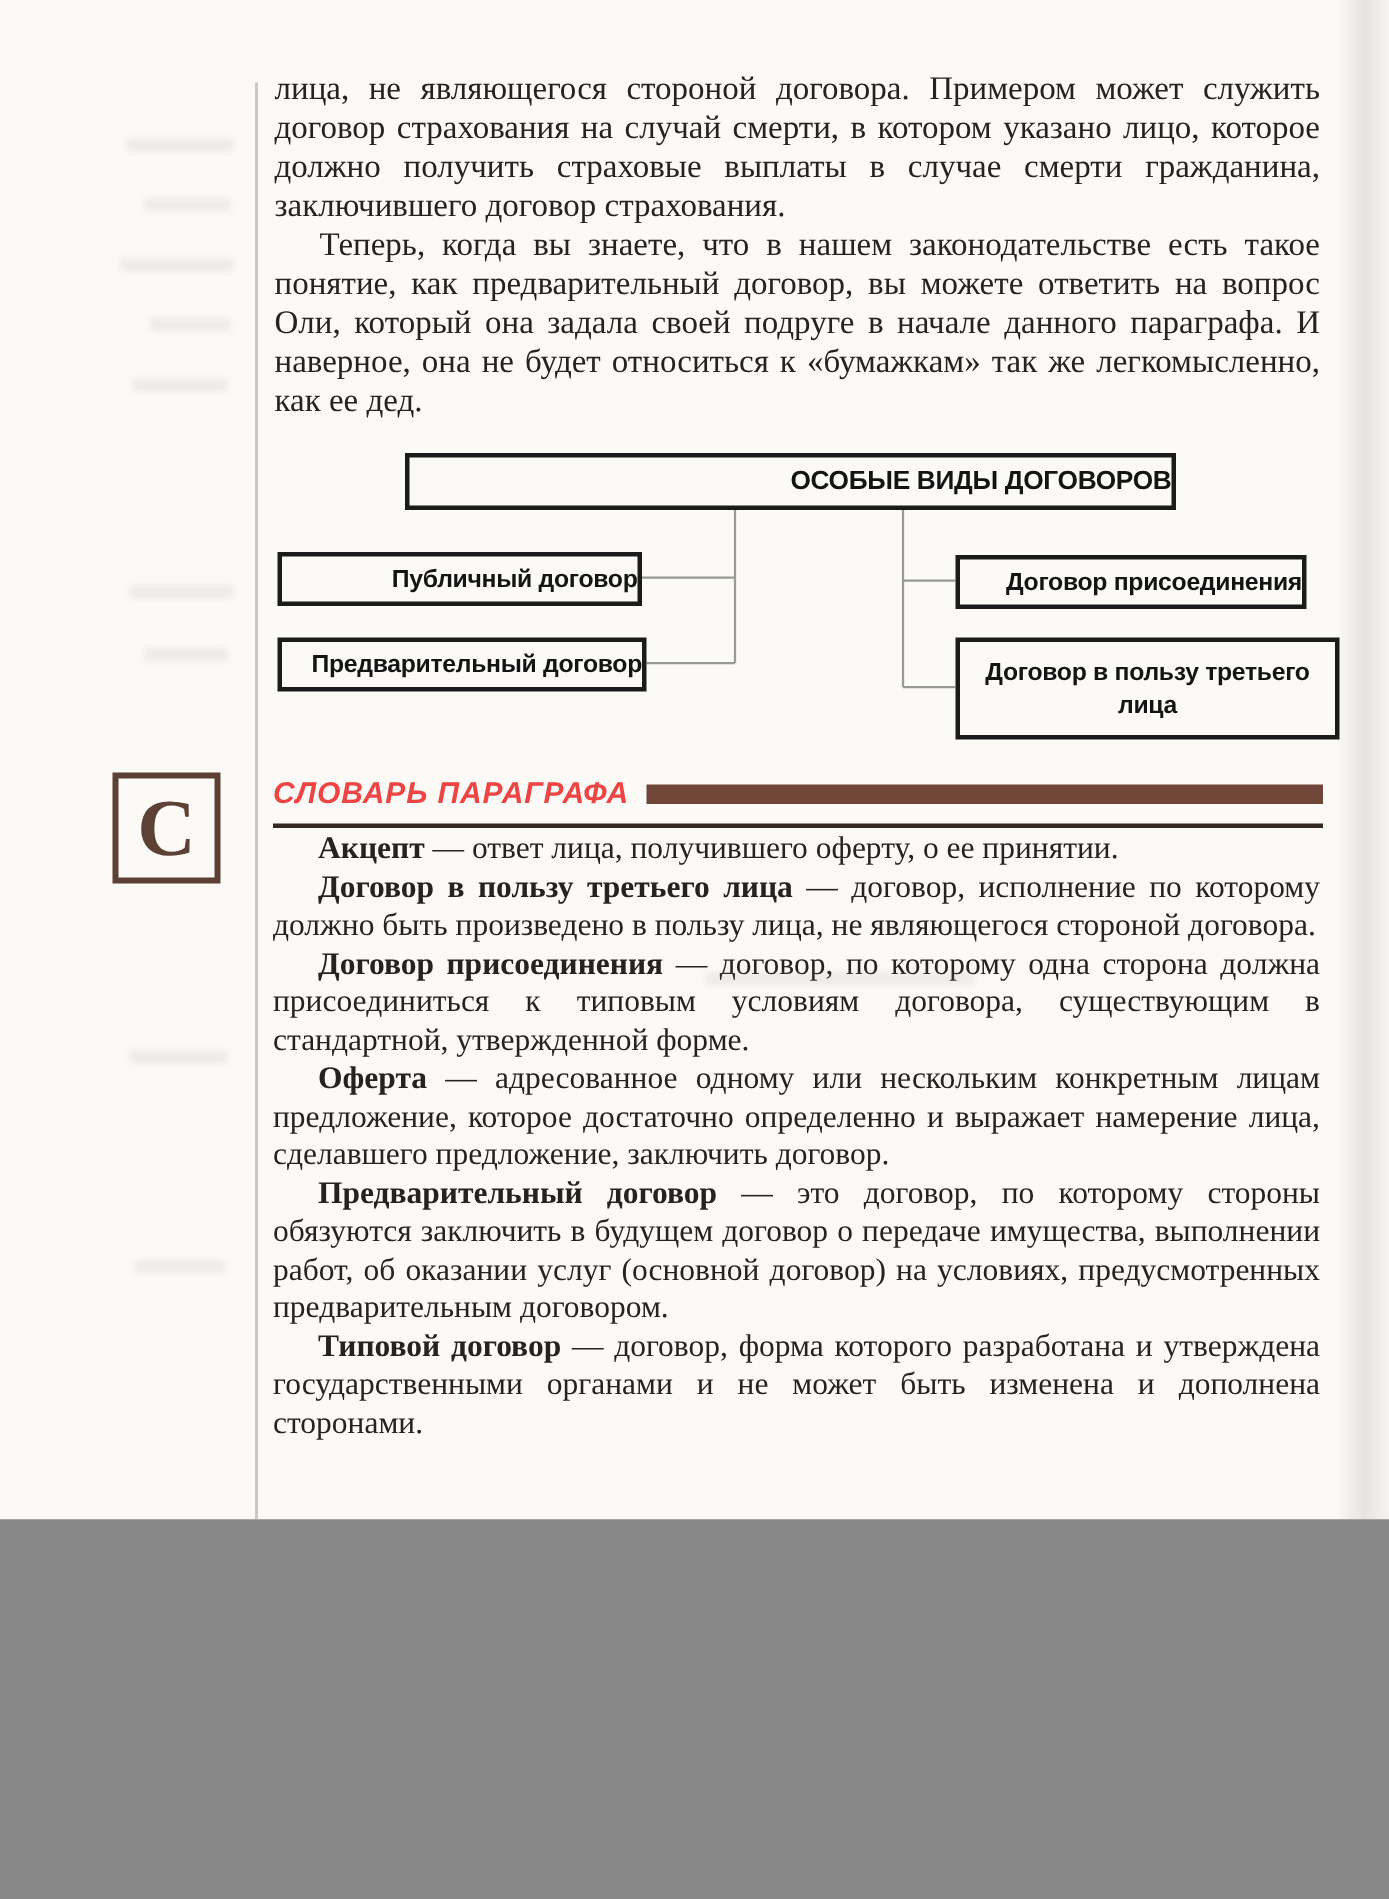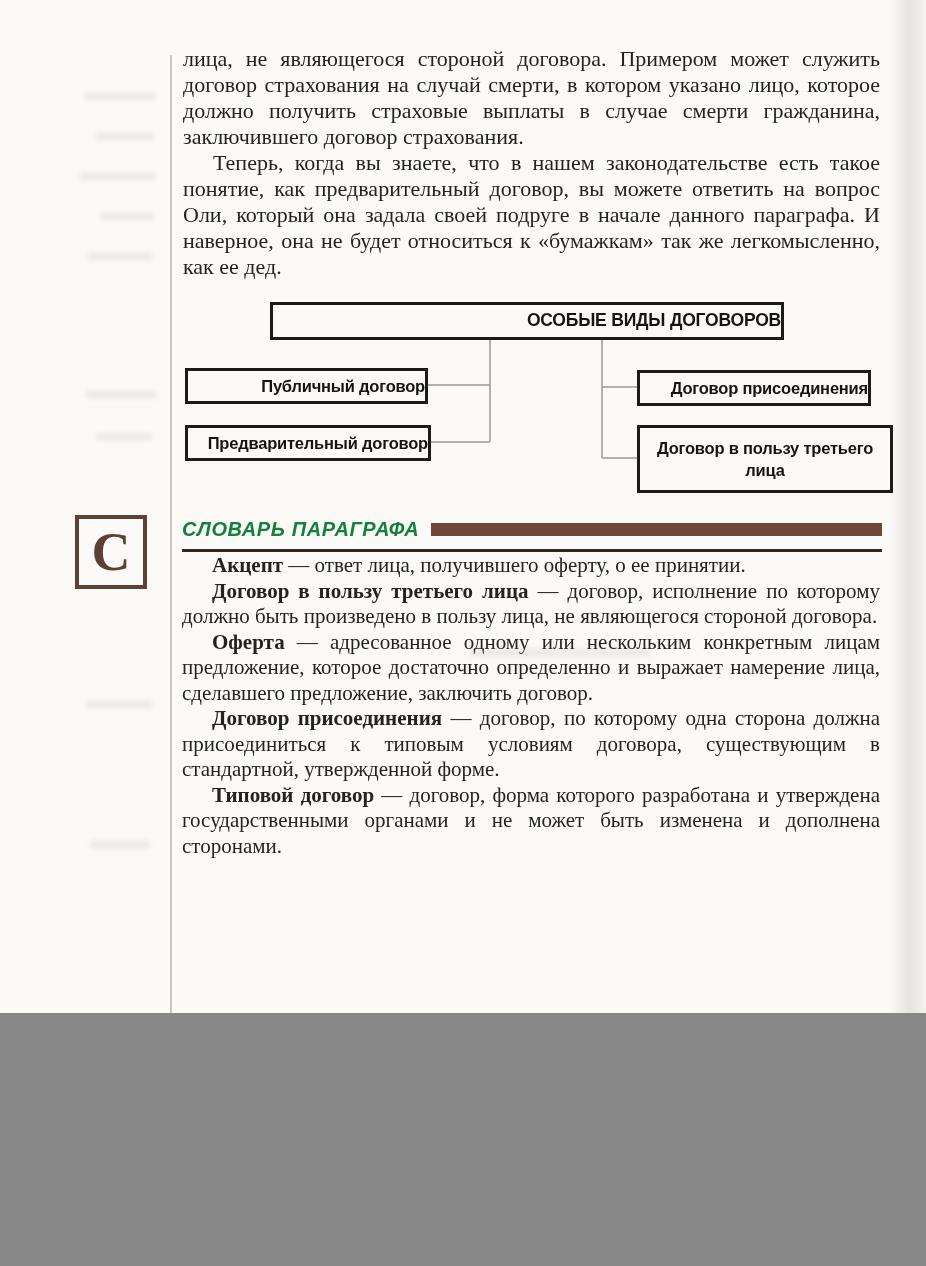--- a/index.html
+++ b/index.html
@@ -34,21 +34,21 @@
   
   .glossary{position:absolute;left:0;top:513px;width:926px;height:600px;}
   .letter-box{
     position:absolute;left:75px;top:2px;width:64px;height:66px;border:4px solid #5c4134;
     display:flex;align-items:center;justify-content:center;background:#fbfaf7;
   }
   .letter-box span{font-family:"Liberation Serif", serif;font-weight:bold;font-size:54px;color:#5c4134;line-height:1;}
   .glossary-header{position:absolute;left:182px;top:5px;width:700px;display:flex;align-items:center;}
   .gh-text{
     font-family:"Liberation Sans", sans-serif;font-weight:bold;font-style:italic;
-    font-size:20px;letter-spacing:.6px;color:#15803d;white-space:nowrap;
+    font-size:20px;letter-spacing:.6px;color:#ef4444;white-space:nowrap;
   }
   .gh-bar{flex:1;height:13px;background:#6f4637;margin-left:12px;}
   .gh-underline{position:absolute;left:0;top:31px;width:700px;height:2.5px;background:#352820;}
   .entries{position:absolute;left:182px;top:40px;width:698px;font-size:21px;line-height:25.5px;text-align:justify;}
   .entries p{margin:0;text-indent:30px;}
   .entries b{font-weight:bold;}
   
   .footer-rule{position:absolute;left:58px;top:1112px;width:862px;height:3px;background:#2e2621;}
   .page-number{position:absolute;left:72px;top:1126px;font-family:"Liberation Sans", sans-serif;
     font-size:34px;color:#47413b;letter-spacing:1px;}
@@ -112,22 +112,23 @@
       <span>С</span>
     </div>
     <div class="glossary-header">
       <span class="gh-text">СЛОВАРЬ ПАРАГРАФА</span>
       <span class="gh-bar"></span>
       <span class="gh-underline"></span>
     </div>
     <div class="entries">
       <p><b>Акцепт</b> <span>— ответ лица, получившего оферту, о ее принятии.</span></p>
       <p><b>Договор в пользу третьего лица</b> <span>— договор, исполнение по которому должно быть произведено в пользу лица, не являющегося стороной договора.</span></p>
+      <p><b>Договор присоединения</b> <span>— договор, по которому одна сторона должна присоединиться к типовым условиям договора, существующим в стандартной, утвержденной форме.</span></p>
       <p><b>Оферта</b> <span>— адресованное одному или нескольким конкретным лицам предложение, которое достаточно определенно и выражает намерение лица, сделавшего предложение, заключить договор.</span></p>
-      <p><b>Договор присоединения</b> <span>— договор, по которому одна сторона должна присоединиться к типовым условиям договора, существующим в стандартной, утвержденной форме.</span></p>
+      <p><b>Предварительный договор</b> <span>— это договор, по которому стороны обязуются заключить в будущем договор о передаче имущества, выполнении работ, об оказании услуг (основной договор) на условиях, предусмотренных предварительным договором.</span></p>
       <p><b>Типовой договор</b> <span>— договор, форма которого разработана и утверждена государственными органами и не может быть изменена и дополнена сторонами.</span></p>
     </div>
   </section>
 
   <div class="footer-rule"></div>
   <div class="page-number">197</div>
   <div class="theme-block">
     <span class="theme-title">Тема 10</span>
     <div class="theme-sub">Договор</div>
   </div>

